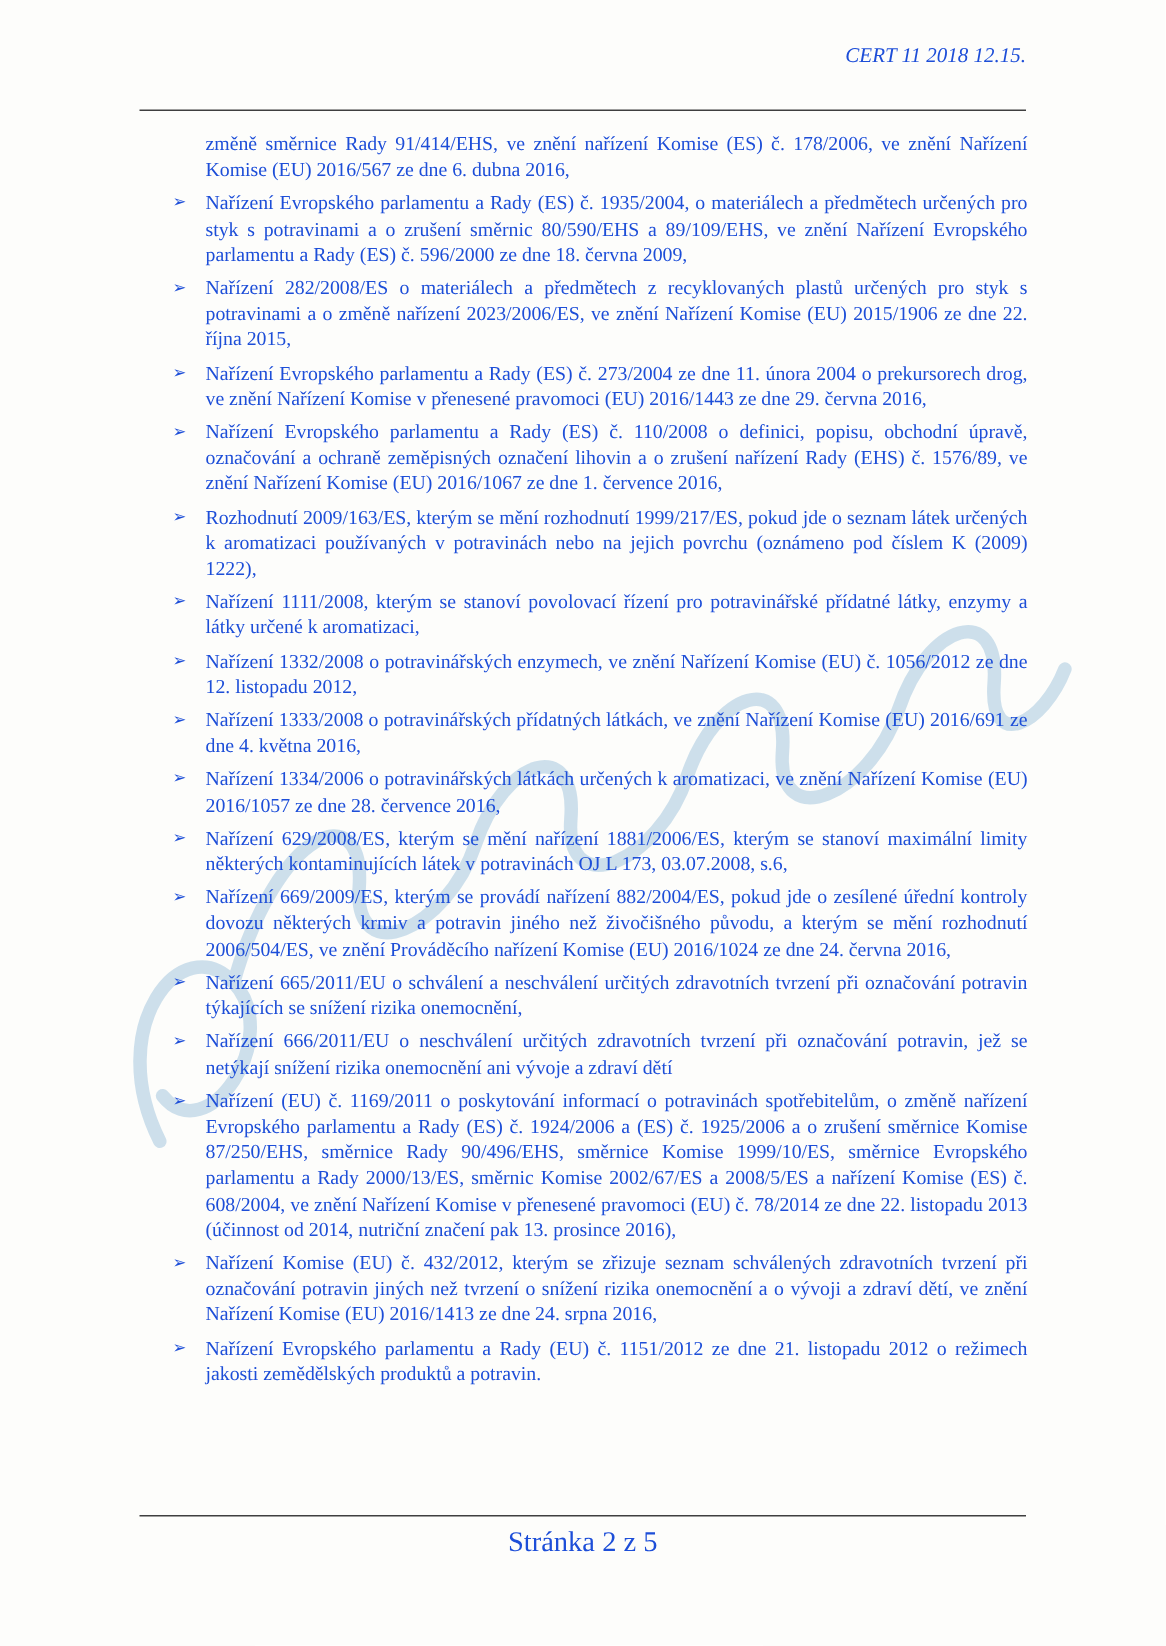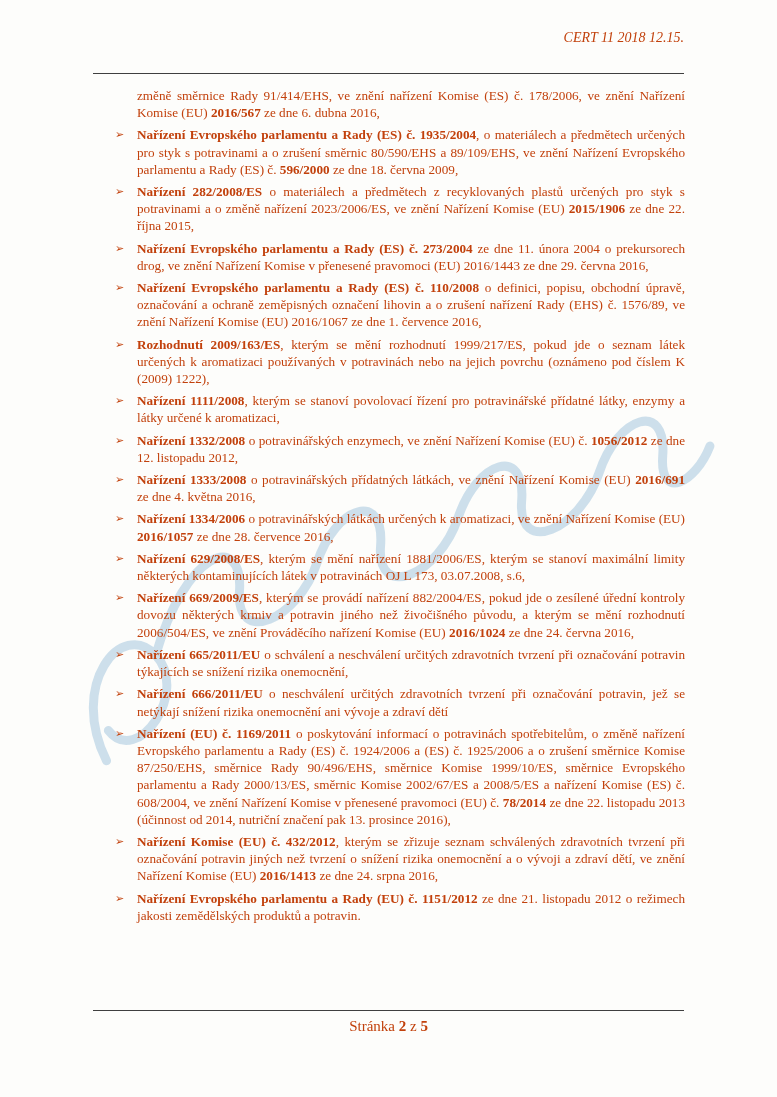--- a/index.html
+++ b/index.html
@@ -1,21 +1,21 @@
 <!DOCTYPE html>
 <html><head>
 <meta charset="utf-8">
 <style>
   html,body{margin:0;padding:0;background:#ffffff;}
   .page{
     position:relative;
     width:777px;height:1097px;
     background:#fdfdfb;
     font-family:"Liberation Serif","DejaVu Serif",serif;
-    color:#c2410c;
+    color:#1d4ed8;
     overflow:hidden;
   }
   .header-note{
     position:absolute;top:30px;right:93px;
     font-style:italic;font-size:14px;
   }
   .rule{
     position:absolute;left:93px;width:591px;height:0;
     border-top:1.6px solid #3f3f3f;
   }
@@ -34,24 +34,24 @@
     margin-bottom:5px;
   }
   .bullet{
     flex:none;width:22px;
     font-size:11px;line-height:17.2px;
     font-family:"DejaVu Sans",sans-serif;
   }
   .item-text{
     flex:1;text-align:justify;
   }
-  .bold{font-weight:bold;}
+  .bold{font-weight:normal;}
   .footer-text{
     position:absolute;top:1018px;left:0;right:0;
-    text-align:center;font-size:15px;
+    text-align:center;font-size:19px;
   }
   .watermark{
     position:absolute;top:300px;left:50px;
     width:680px;height:480px;
     pointer-events:none;
     opacity:0.5;
     transform:rotate(-6deg);
   }
 </style>
 </head>

